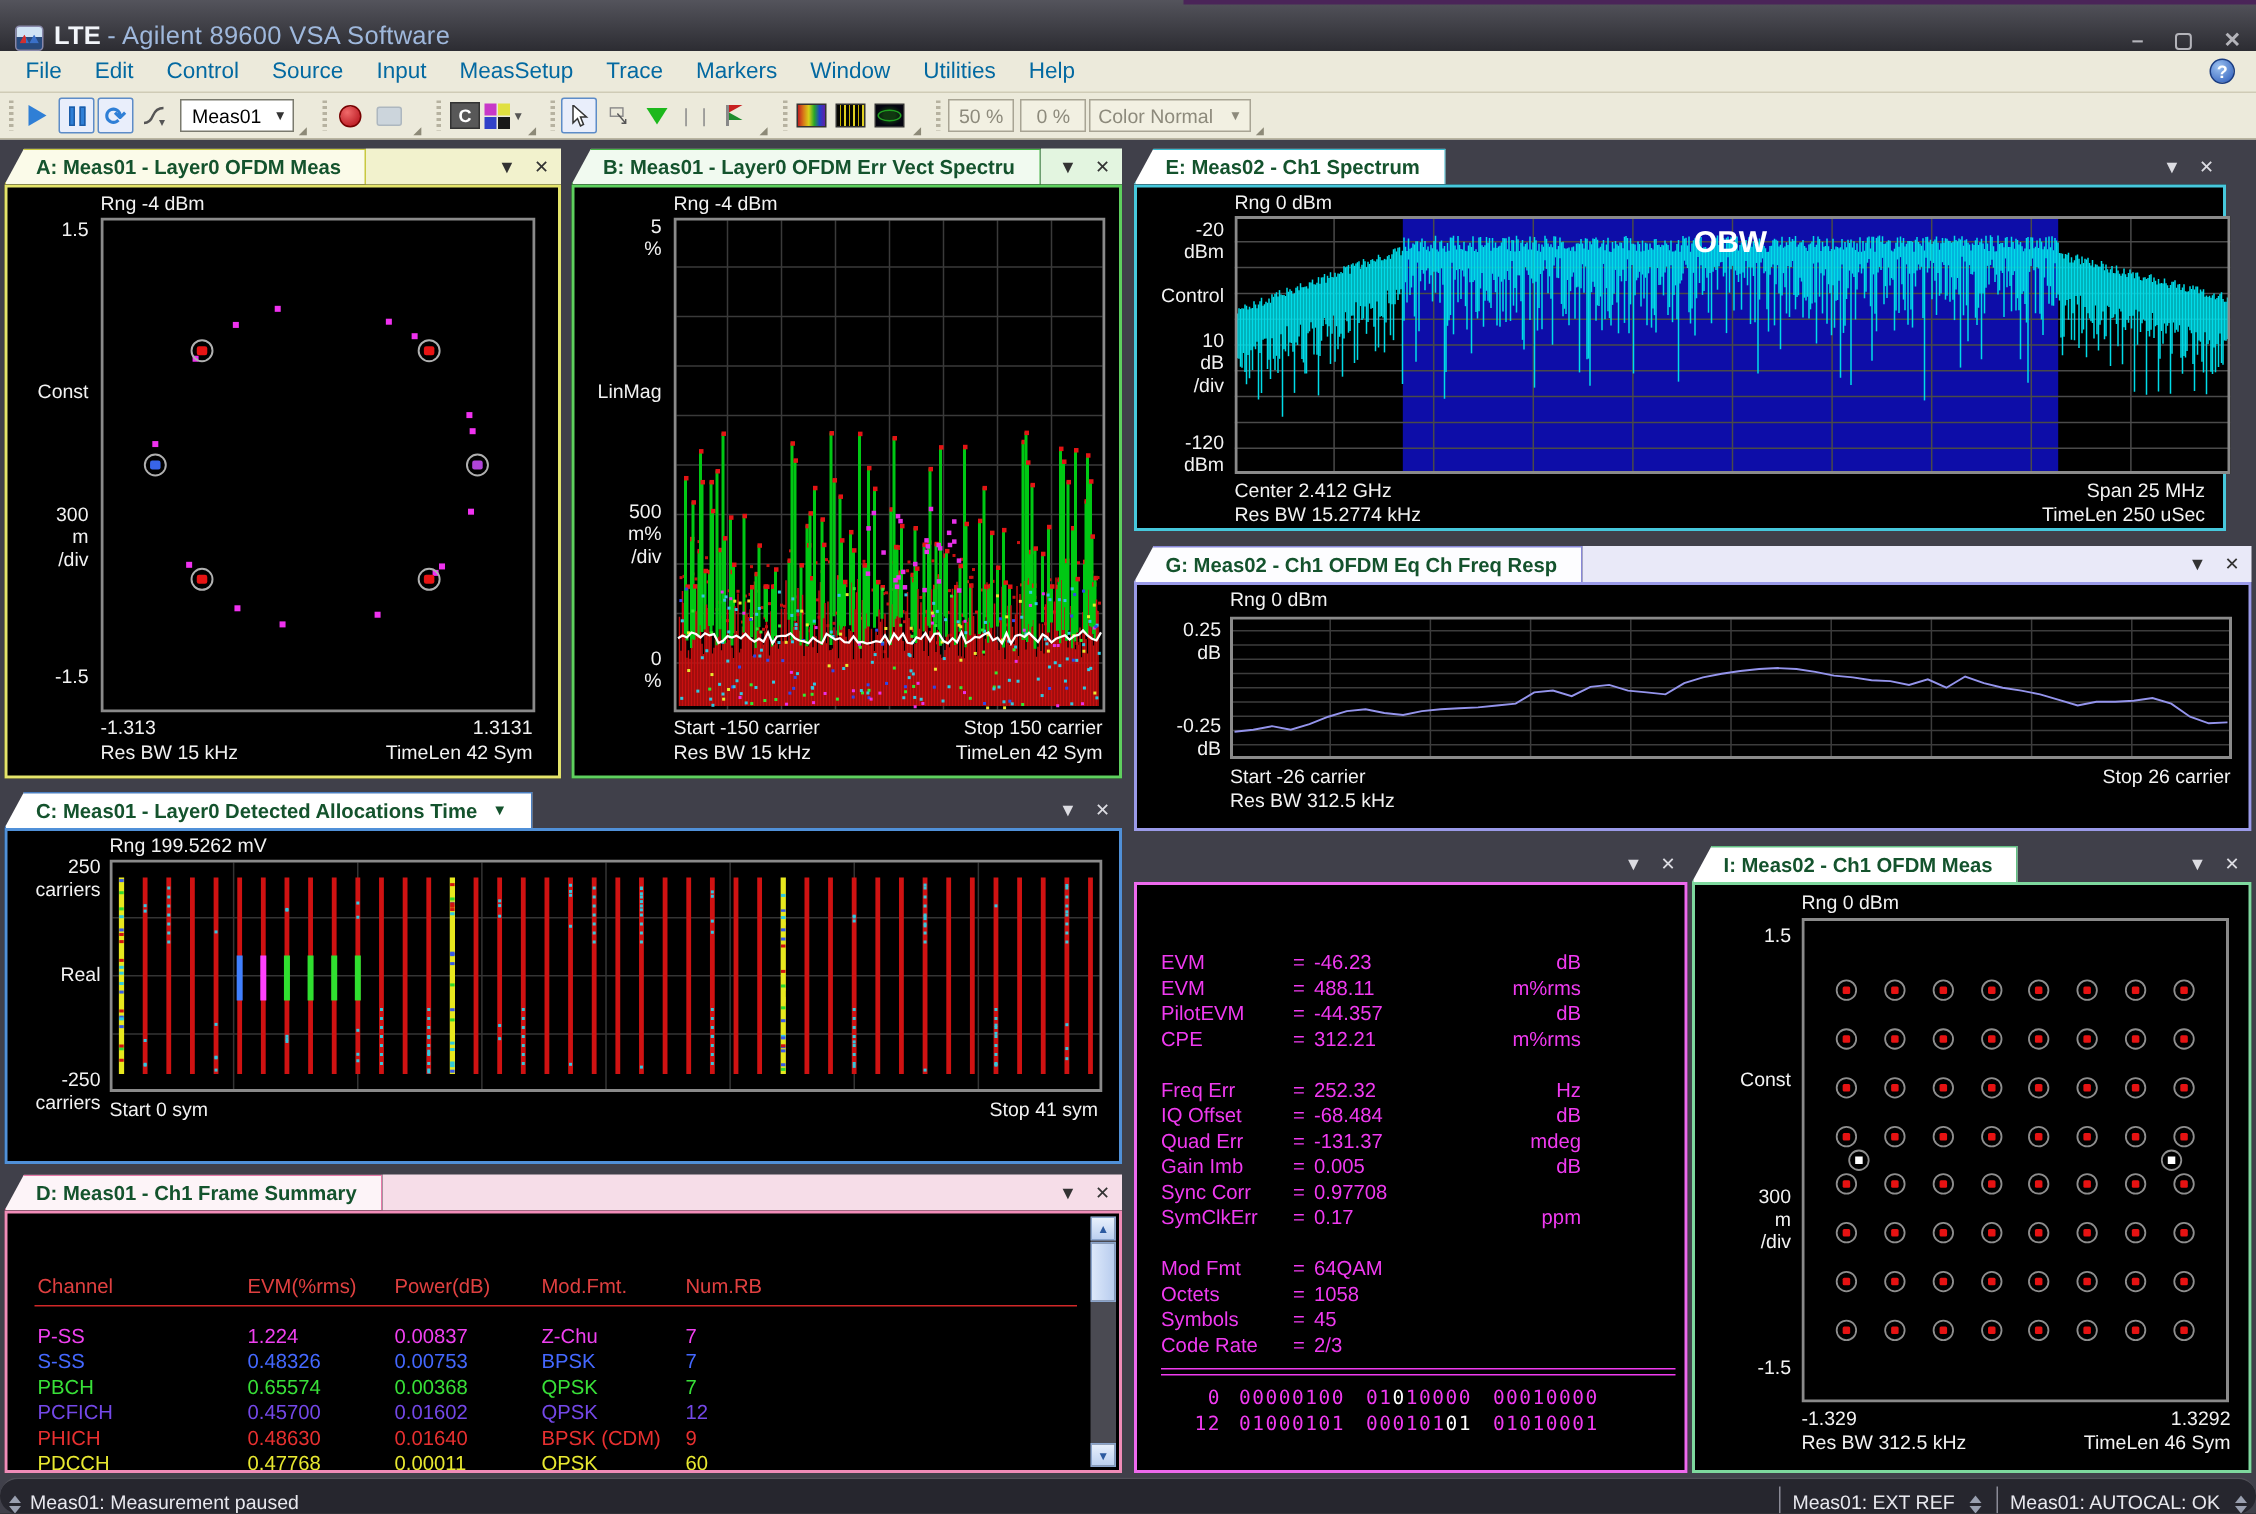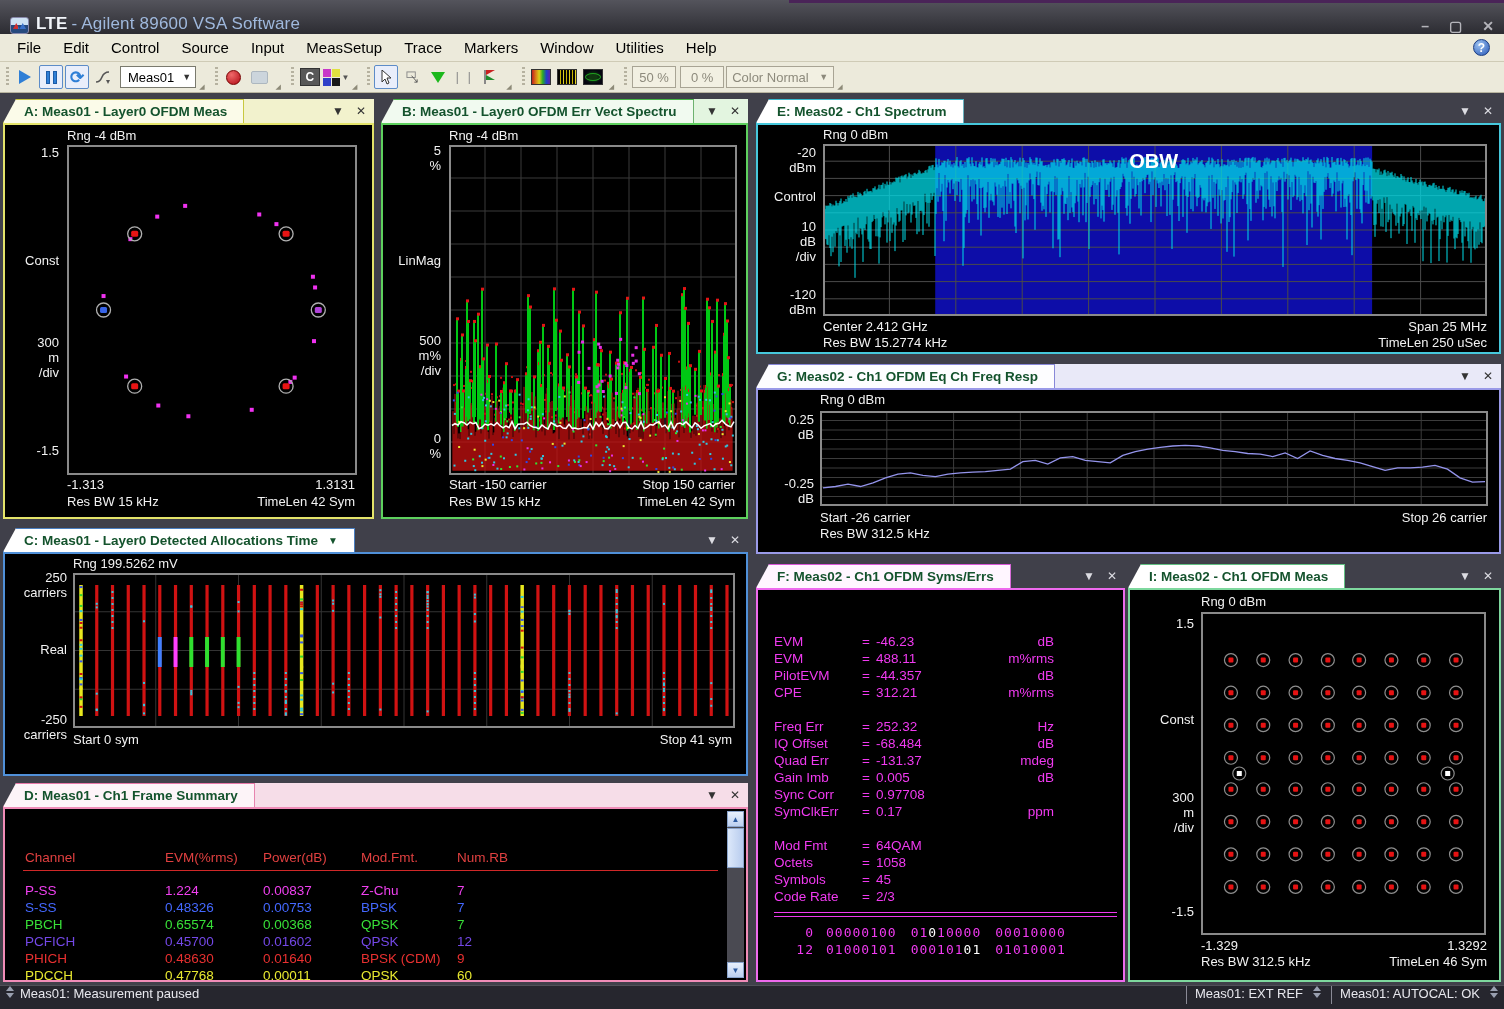--- a/index.html
+++ b/index.html
@@ -14,21 +14,21 @@
     background:linear-gradient(#cfe2f4 45%, #274a7e 45%); border:1px solid #88a; position:relative; }
   .appicon::after { content:""; position:absolute; left:2px; top:5px; width:13px; height:6px;
     background:linear-gradient(90deg,#d03030,#d03030 35%,#3a70c8 35%); clip-path:polygon(0 100%,25% 0,50% 100%,75% 0,100% 100%); }
   #titletext { font-size:17px; color:#9fb8dc; letter-spacing:0.2px; }
   #titletext b { color:#f2f5fa; font-weight:bold; margin-right:4px; }
   #wincontrols { margin-left:auto; display:flex; gap:20px; color:#b4b4ba; font-size:14px; font-weight:bold; }
   #wincontrols span { cursor:default; }
   
   #menubar { position:absolute; left:0; top:34px; width:100%; height:28px; background:#eceadb;
     border-bottom:1px solid #cfcbb6; display:flex; align-items:center; padding:0 6px; }
-  .menuitem { font-size:15px; color:#000000; padding:4px 11px; }
+  .menuitem { font-size:15px; color:#0369a1; padding:4px 11px; }
   #helpicon { margin-left:auto; margin-right:8px; width:17px; height:17px; border-radius:50%;
     background:radial-gradient(circle at 35% 30%, #9cc2f0, #2858b8); color:#fff; font-size:12px; font-weight:bold;
     display:flex; align-items:center; justify-content:center; border:1px solid #1a3c80;}
   
   #toolbar { position:absolute; left:0; top:62px; width:100%; height:31px; background:#eceadb;
     border-bottom:1px solid #b9b5a0; display:flex; align-items:center; gap:2px; padding:0 4px; }
   .tgroup { display:flex; align-items:center; height:28px; padding:0 6px 0 8px; position:relative; }
   .tgroup::before { content:""; position:absolute; left:2px; top:4px; bottom:4px; width:3px;
     background:repeating-linear-gradient(#b6b2a0 0 2px, transparent 2px 4px); }
   .tgroup::after { content:"◢"; color:#8d8a78; font-size:7px; align-self:flex-end; margin-left:3px; }
@@ -92,21 +92,21 @@
   .frow { display:grid; grid-template-columns:88px 14px 100px 78px; height:17px; }
   .frow .un { text-align:right; }
   .fgap { height:17px; }
   #fdbl { height:5px; border-top:1px solid #f03af0; border-bottom:1px solid #f03af0; margin:6px 6px 8px 0; }
   .bitrow { display:flex; height:17px; font-family:"DejaVu Sans Mono", monospace; font-size:13px; letter-spacing:1px; }
   .bitrow .idx { width:40px; text-align:right; margin-right:12px; }
   .bitrow .grp { margin-right:14px; }
   .bitrow .w { color:#ffffff; }
   
   #statusbar { position:absolute; left:0; bottom:0; width:100%; height:24px; background:#26262e;
-    border-top:1px solid #505058; display:flex; align-items:flex-start; color:#e8e8ee; font-size:13px; }
+    border-top:1px solid #505058; display:flex; align-items:flex-end; color:#e8e8ee; font-size:13px;border-radius:12px; }
   .spin { display:flex; flex-direction:column; gap:2px; margin:0 6px; }
   .spin i { width:0; height:0; border-left:4px solid transparent; border-right:4px solid transparent; }
   .spin .up { border-bottom:5px solid #9aa0b0; } .spin .dn { border-top:5px solid #9aa0b0; }
   .sdiv { width:1px; height:18px; background:#8a8a96; margin:0 4px; }
 </style>
 </head>
 <body>
 
 <div id="win">
   <div id="titlebar">
@@ -1244,21 +1244,21 @@
           <polyline points="3,280.5 6,278.7 9,280.0 12,276.7 15,277.7 18,280.0 21,277.2 24,278.6 27,277.7 30,283.7 33,282.2 36,279.1 39,280.1 42,278.8 45,280.6 48,277.6 51,280.7 54,282.8 57,280.8 60,282.7 63,276.6 66,283.9 69,279.3 72,278.9 75,278.9 78,277.2 81,280.5 84,282.0 87,282.6 90,283.8 93,280.0 96,282.4 99,283.9 102,277.6 105,279.5 108,281.4 111,280.5 114,283.1 117,283.4 120,279.3 123,283.3 126,283.0 129,284.0 132,283.4 135,282.5 138,283.0 141,278.6 144,284.0 147,277.5 150,281.3 153,277.5 156,283.5 159,284.0 162,279.9 165,281.0 168,277.1 171,282.4 174,277.5 177,277.3 180,282.4 183,283.9 186,280.5 189,283.2 192,276.6 195,283.8 198,282.1 201,279.6 204,280.1 207,278.0 210,276.6 213,281.8 216,280.1 219,283.9 222,277.0 225,284.1 228,278.9 231,278.1 234,279.6 237,276.9 240,279.9 243,282.9 246,277.9 249,279.8 252,283.3 255,280.8 258,279.7 261,278.6 264,281.4 267,279.0 270,278.3 273,275.3 276,278.6 279,280.8 282,281.9 285,276.6 " fill="none" stroke="#ffffff" stroke-width="1.5"></polyline>
           <rect x="1" y="1" width="286" height="328" fill="none" stroke="#8a8a8a" stroke-width="2"></rect>
         </svg>
       <span class="lbl bl" style="left:66px;top:352px">Start -150  carrier</span>
       <span class="lbl br" style="right:11px;top:352px">Stop 150  carrier</span>
       <span class="lbl bl" style="left:66px;top:369px">Res BW 15 kHz</span>
       <span class="lbl br" style="right:11px;top:369px">TimeLen 42  Sym</span>
     </div>
   </div>
 
-  <div class="panel" style="left:756px;top:97px;right:3px;height:257px">
+  <div class="panel" style="left:756px;top:97px;right:20px;height:257px">
     <div class="tabrow">
       <div class="tab" style="background:#ffffff;border:1px solid #38b8cc;border-bottom:none">
           <span>E: Meas02 - Ch1 Spectrum</span>
         </div>
       <div class="tabfill" style="background:transparent">
         <span class="tbtn" style="color:#dcdce2">▼</span>
         <span class="tbtn" style="color:#dcdce2">✕</span>
       </div>
     </div>
     <div class="content" style="border-color:#46c8dc">
@@ -2300,23 +2300,20 @@
       <div id="dscroll">
         <span class="sbtn" style="top:0">▲</span>
         <span id="sthumb"></span>
         <span class="sbtn" style="bottom:0">▼</span>
       </div>
     </div>
   </div>
 
   <div class="panel" style="left:756px;top:562px;width:369px;height:420px">
     <div class="tabrow">
-      <div class="tab" style="background:#fff6ff;border:1px solid #d857d8;border-bottom:none">
-          <span>F: Meas02 - Ch1 OFDM Syms/Errs</span>
-        </div>
       <div class="tabfill" style="background:transparent">
         <span class="tbtn" style="color:#dcdce2">▼</span>
         <span class="tbtn" style="color:#dcdce2">✕</span>
       </div>
     </div>
     <div class="content" style="border-color:#ee6aee">
       <div id="frows">
           <div class="frow">
             <span>EVM</span>
             <span>=</span>

